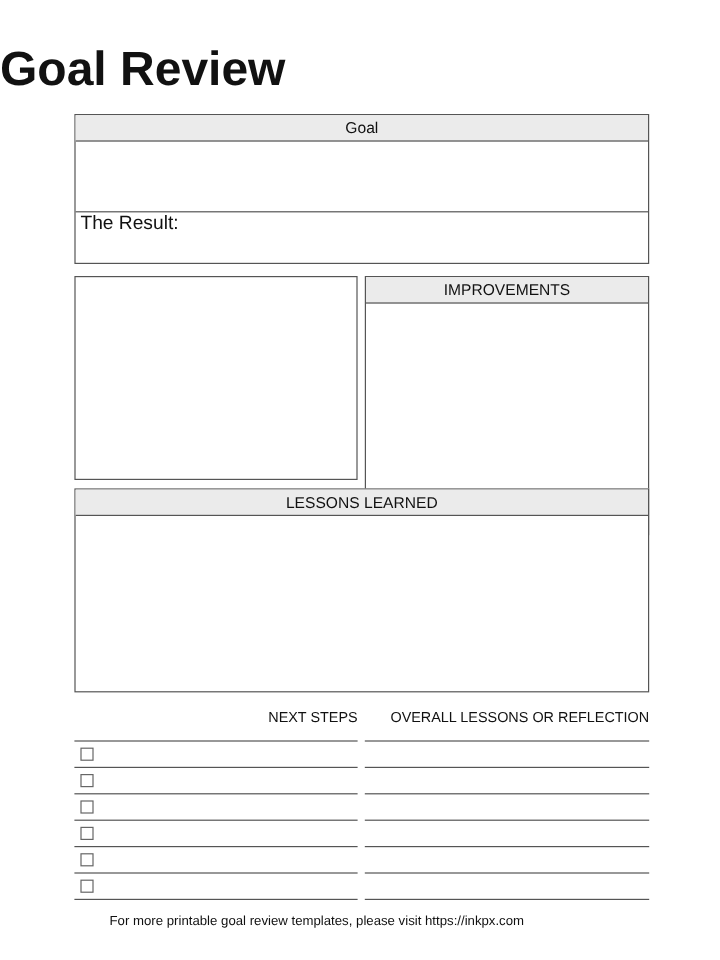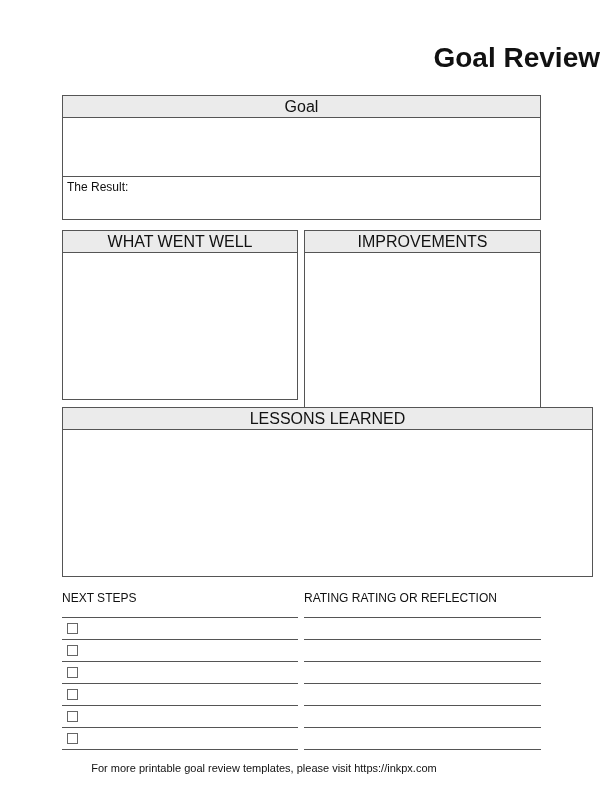--- a/index.html
+++ b/index.html
@@ -1,60 +1,59 @@
 <!DOCTYPE html>
 <html><head>
 <meta charset="utf-8">
 <style>
   html, body { margin: 0; padding: 0; }
   body { width: 600px; height: 800px; background: #ffffff; position: relative; overflow: hidden;
          font-family: "Liberation Sans", "DejaVu Sans", sans-serif; color: #111; }
-  .title { position: absolute; left: 0; top: 32px; width: 600px; text-align: right;
-           font-size: 28px; font-weight: bold; letter-spacing: 0px; line-height: 52px; }
+  .title { position: absolute; left: 0; top: 32px; width: 600px; text-align: left;
+           font-size: 40px; font-weight: bold; letter-spacing: 0px; line-height: 52px; }
   .box { position: absolute; border: 1px solid #555; box-sizing: border-box; background: #fff; }
   .hdr { position: absolute; left: 0; right: 0; top: 0; height: 22px; background: #ebebeb;
          border-bottom: 1px solid #555; box-sizing: border-box; text-align: center;
-         font-size: 16px; line-height: 21px; }
+         font-size: 13px; line-height: 21px; }
   .divider { position: absolute; left: 0; right: 0; height: 0; border-top: 1px solid #555; }
-  .result-label { position: absolute; left: 4px; font-size: 12px; line-height: 16px; }
-  .col-title { position: absolute; font-size: 12px; text-align: left; line-height: 16px; }
+  .result-label { position: absolute; left: 4px; font-size: 16px; line-height: 16px; }
+  .col-title { position: absolute; font-size: 12px; text-align: right; line-height: 16px; }
   .rule { position: absolute; height: 0; border-top: 1px solid #555; }
   .chk { position: absolute; width: 11px; height: 11px; border: 1px solid #666; box-sizing: border-box; background: #fff; }
   .footer { position: absolute; left: 0; width: 528px; top: 761px; text-align: center; font-size: 11px; line-height: 14px; }
 </style>
 </head>
 <body>
 
 <div class="title">Goal Review</div>
 
 <div class="box" style="left:62px; top:95px; width:479px; height:125px;">
   <div class="hdr">Goal</div>
   <div style="position:absolute; left:0; right:0; top:22px; height:58px;"></div>
   <div class="divider" style="top:80px;"></div>
   <div class="result-label" style="top:83px;">The Result:</div>
   <div style="position:absolute; left:0; right:0; top:81px; bottom:0;"></div>
 </div>
 
 <div class="box" style="left:62px; top:230px; width:236px; height:170px;">
-  <div class="hdr">WHAT WENT WELL</div>
   <div style="position:absolute; left:0; right:0; top:22px; bottom:0;"></div>
 </div>
 
 <div class="box" style="left:304px; top:230px; width:237px; height:216px;">
   <div class="hdr">IMPROVEMENTS</div>
   <div style="position:absolute; left:0; right:0; top:22px; bottom:0;"></div>
 </div>
 
-<div class="box" style="left:62px; top:407px; width:531px; height:170px;">
+<div class="box" style="left:62px; top:407px; width:479px; height:170px;">
   <div class="hdr">LESSONS LEARNED</div>
   <div style="position:absolute; left:0; right:0; top:22px; bottom:0;"></div>
 </div>
 
 <div class="col-title" style="left:62px; width:236px; top:590px;">NEXT STEPS</div>
-<div class="col-title" style="left:304px; width:237px; top:590px;">RATING RATING OR REFLECTION</div>
+<div class="col-title" style="left:304px; width:237px; top:590px;">OVERALL LESSONS OR REFLECTION</div>
 
 <div>
   <div class="rule" style="left:62px; width:236px; top:617px;"></div>
   <div class="chk" style="left:67px; top:623px;"></div>
   <div class="rule" style="left:62px; width:236px; top:639px;"></div>
   <div class="chk" style="left:67px; top:645px;"></div>
   <div class="rule" style="left:62px; width:236px; top:661px;"></div>
   <div class="chk" style="left:67px; top:667px;"></div>
   <div class="rule" style="left:62px; width:236px; top:683px;"></div>
   <div class="chk" style="left:67px; top:689px;"></div>

